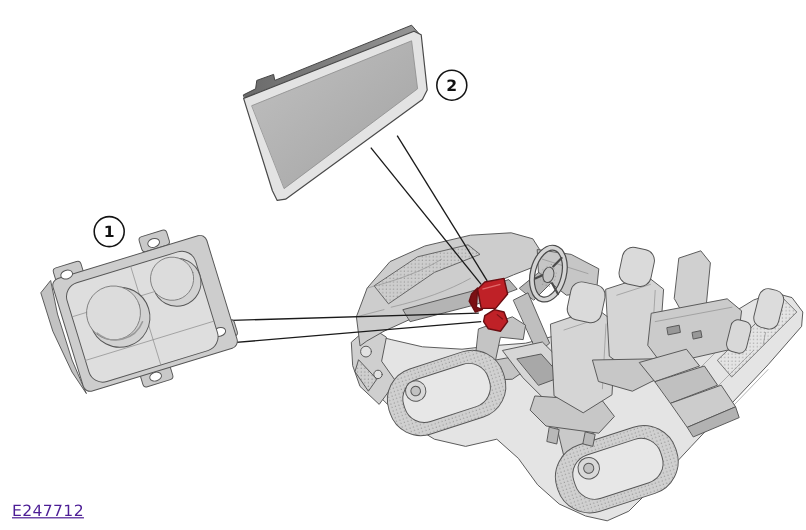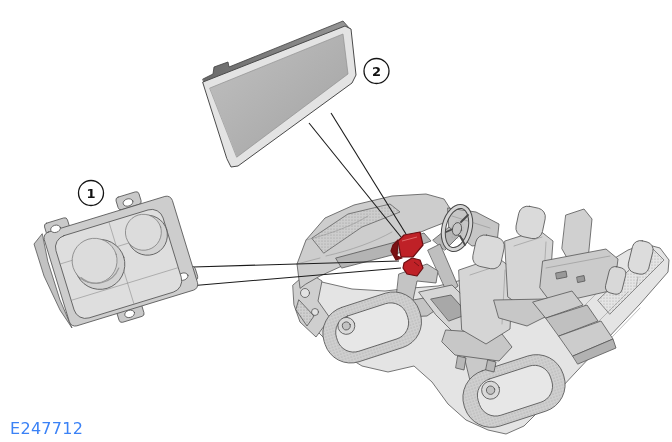--- a/index.html
+++ b/index.html
@@ -11,21 +11,21 @@
   .art{stroke:#565656;stroke-width:.8;stroke-linejoin:round;stroke-linecap:round;}
   .thin{stroke:#8c8c8c;stroke-width:.55;fill:none;}
 
   .leader{stroke-width:1.1;fill:none;}
   .red-part{stroke:#6b0e12;stroke-width:1.2;stroke-linejoin:round;}
   .red-sheen{stroke:#e06a6a;stroke-width:1;fill:none;}
 
   .callout-circle{fill:#ffffff;stroke:#141414;stroke-width:1.3;}
   .callout-num{font:bold 13px "DejaVu Sans",sans-serif;fill:#111111;text-anchor:middle;}
 
-  .fig-code{position:absolute;left:10px;top:419px;font-size:16px;color:#3b82f6;letter-spacing:.3px;}
+  .fig-code{position:absolute;left:10px;top:419px;font-size:13px;color:#4c1d95;letter-spacing:.3px;text-decoration:underline;}
 </style>
 </head>
 <body>
 
 <div class="stage">
   <svg width="672" height="442" viewBox="0 0 672 442">
     <defs>
       <pattern id="stip" width="3" height="3" patternUnits="userSpaceOnUse">
         <circle cx="1" cy="1" r="0.55" fill="#8f8f8f"></circle>
       </pattern>

